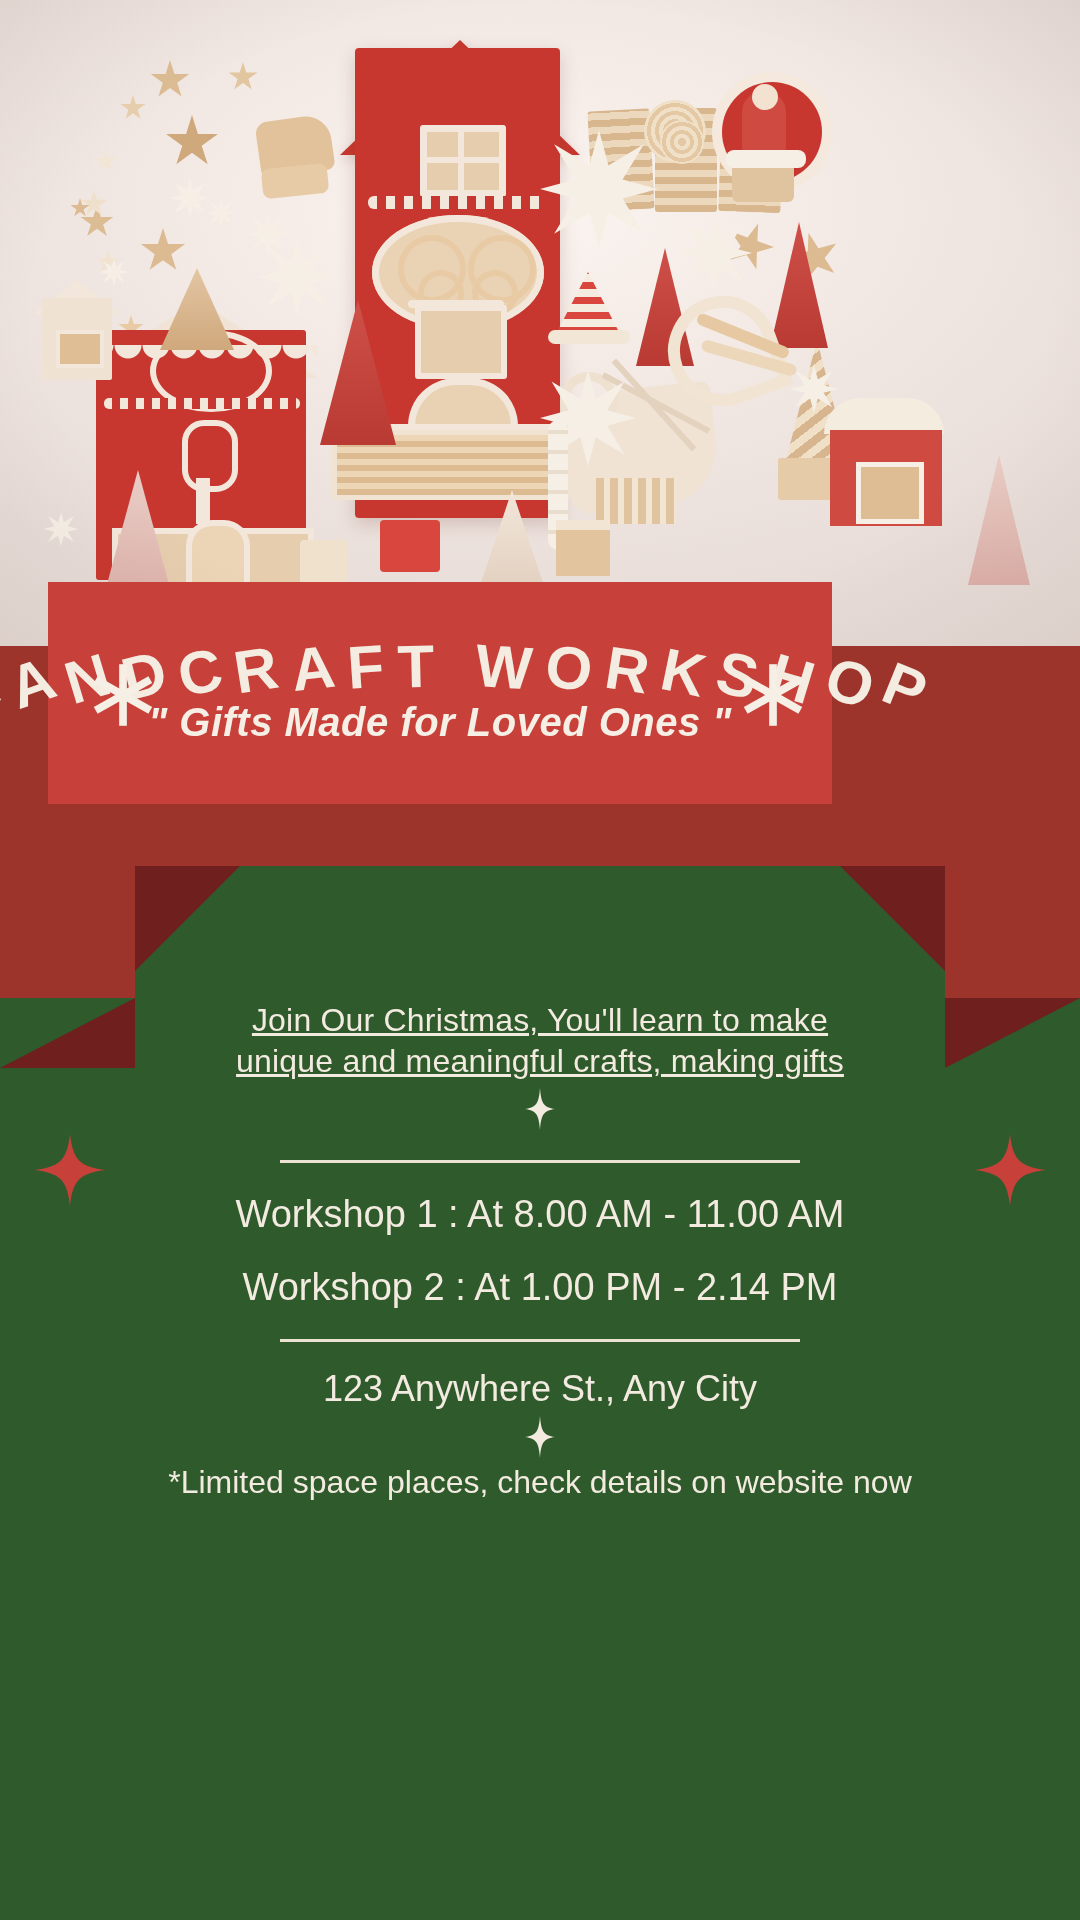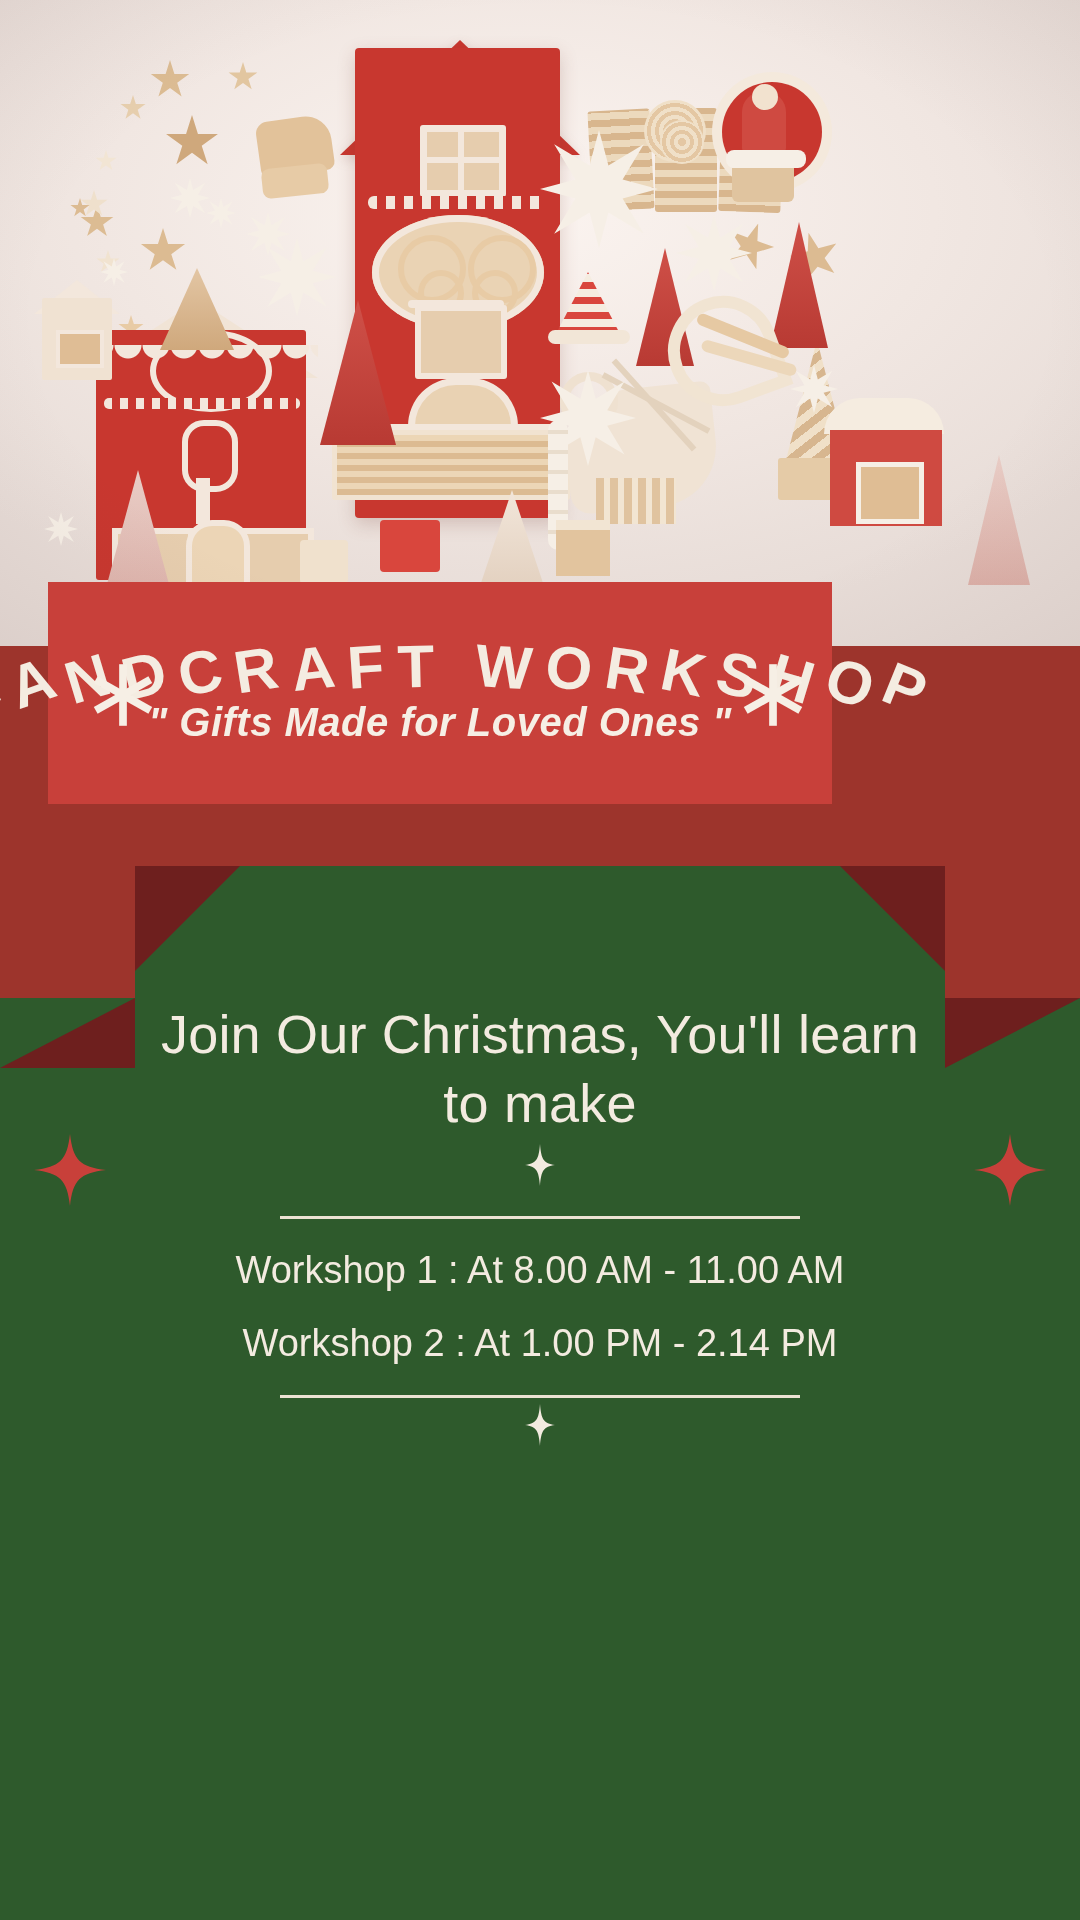--- a/index.html
+++ b/index.html
@@ -104,23 +104,23 @@
 
   .snowicon{position:absolute;z-index:9;width:70px;height:70px;color:#f6efe5;}
   .snowicon svg{width:100%;height:100%;display:block;}
 
   
   .body-wrap{position:absolute;left:0;top:804px;width:1080px;height:1116px;z-index:3;}
   .spark{position:absolute;z-index:4;}
   .spark svg{display:block;}
 
   .content{position:absolute;left:0;top:1000px;width:1080px;z-index:7;text-align:center;color:#f3ebe0;}
-  .lead{font-size:54px;line-height:1.28;font-weight:400;
+  .lead{font-size:32px;line-height:1.28;font-weight:400;
         font-family:"Liberation Sans Narrow","Liberation Sans",sans-serif;
-        padding:0 150px;letter-spacing:.2px;}
+        padding:0 150px;letter-spacing:.2px;text-decoration:underline;}
   .divsp{margin:6px auto 4px;width:30px;height:42px;}
   .date{font-size:44px;font-weight:700;margin-top:6px;
         font-family:"Liberation Sans Narrow","Liberation Sans",sans-serif;}
   .rule{width:520px;height:3px;background:#ece2d3;margin:30px auto 0;}
   .sess{font-size:38px;margin-top:30px;font-weight:400;
         font-family:"Liberation Sans Narrow","Liberation Sans",sans-serif;}
   .addr{font-size:36px;margin-top:26px;font-weight:400;
         font-family:"Liberation Sans Narrow","Liberation Sans",sans-serif;}
   .note{font-size:32px;margin-top:6px;font-weight:400;
         font-family:"Liberation Sans Narrow","Liberation Sans",sans-serif;}
@@ -319,39 +319,42 @@
   </div>
   <div class="spark" style="left:974px;top:1134px;">
     <svg width="72" height="72" viewBox="0 0 100 100">
         <path d="M50 0 C54 36 64 46 100 50 C64 54 54 64 50 100 C46 64 36 54 0 50 C36 46 46 36 50 0 Z" fill="#c8403a"></path>
       </svg>
   </div>
 
   <div class="content">
     <div class="lead">
       <div>Join Our Christmas, You'll learn to make</div>
+      <div>unique and meaningful crafts, making gifts</div>
     </div>
 
     <div class="divsp">
       <svg width="30" height="42" viewBox="0 0 100 140">
           <path d="M50 0 C54 52 62 64 100 70 C62 76 54 88 50 140 C46 88 38 76 0 70 C38 64 46 52 50 0 Z" fill="#f3ebe0"></path>
         </svg>
     </div>
 
 
     <div class="rule"></div>
 
     <div class="sess">Workshop 1  :  At  8.00 AM - 11.00 AM</div>
     <div class="sess">Workshop 2  :  At  1.00 PM - 2.14 PM</div>
 
     <div class="rule"></div>
 
+    <div class="addr">123 Anywhere St., Any City</div>
 
     <div class="divsp">
       <svg width="30" height="42" viewBox="0 0 100 140">
           <path d="M50 0 C54 52 62 64 100 70 C62 76 54 88 50 140 C46 88 38 76 0 70 C38 64 46 52 50 0 Z" fill="#f3ebe0"></path>
         </svg>
     </div>
 
+    <div class="note">*Limited space places, check details on website now</div>
   </div>
 
 
 </div>
 
 </body></html>

